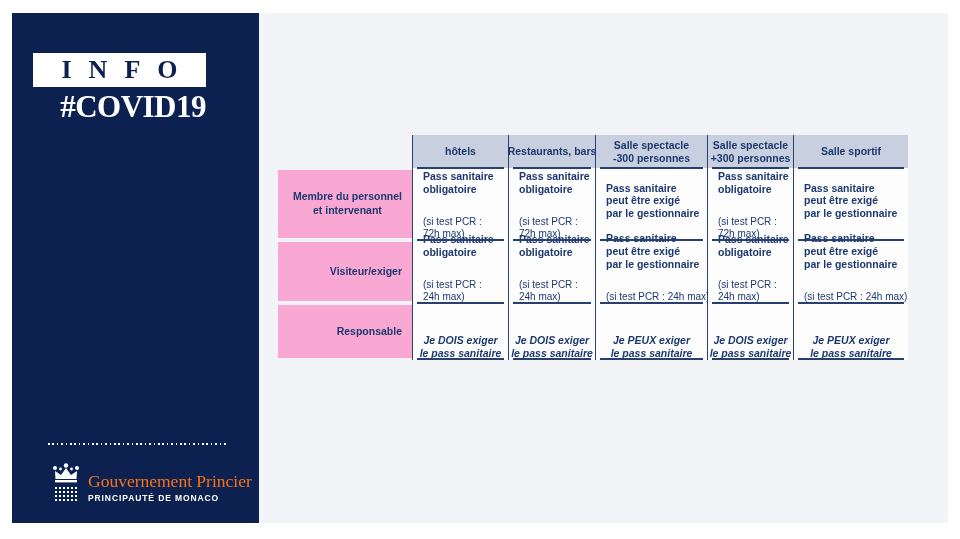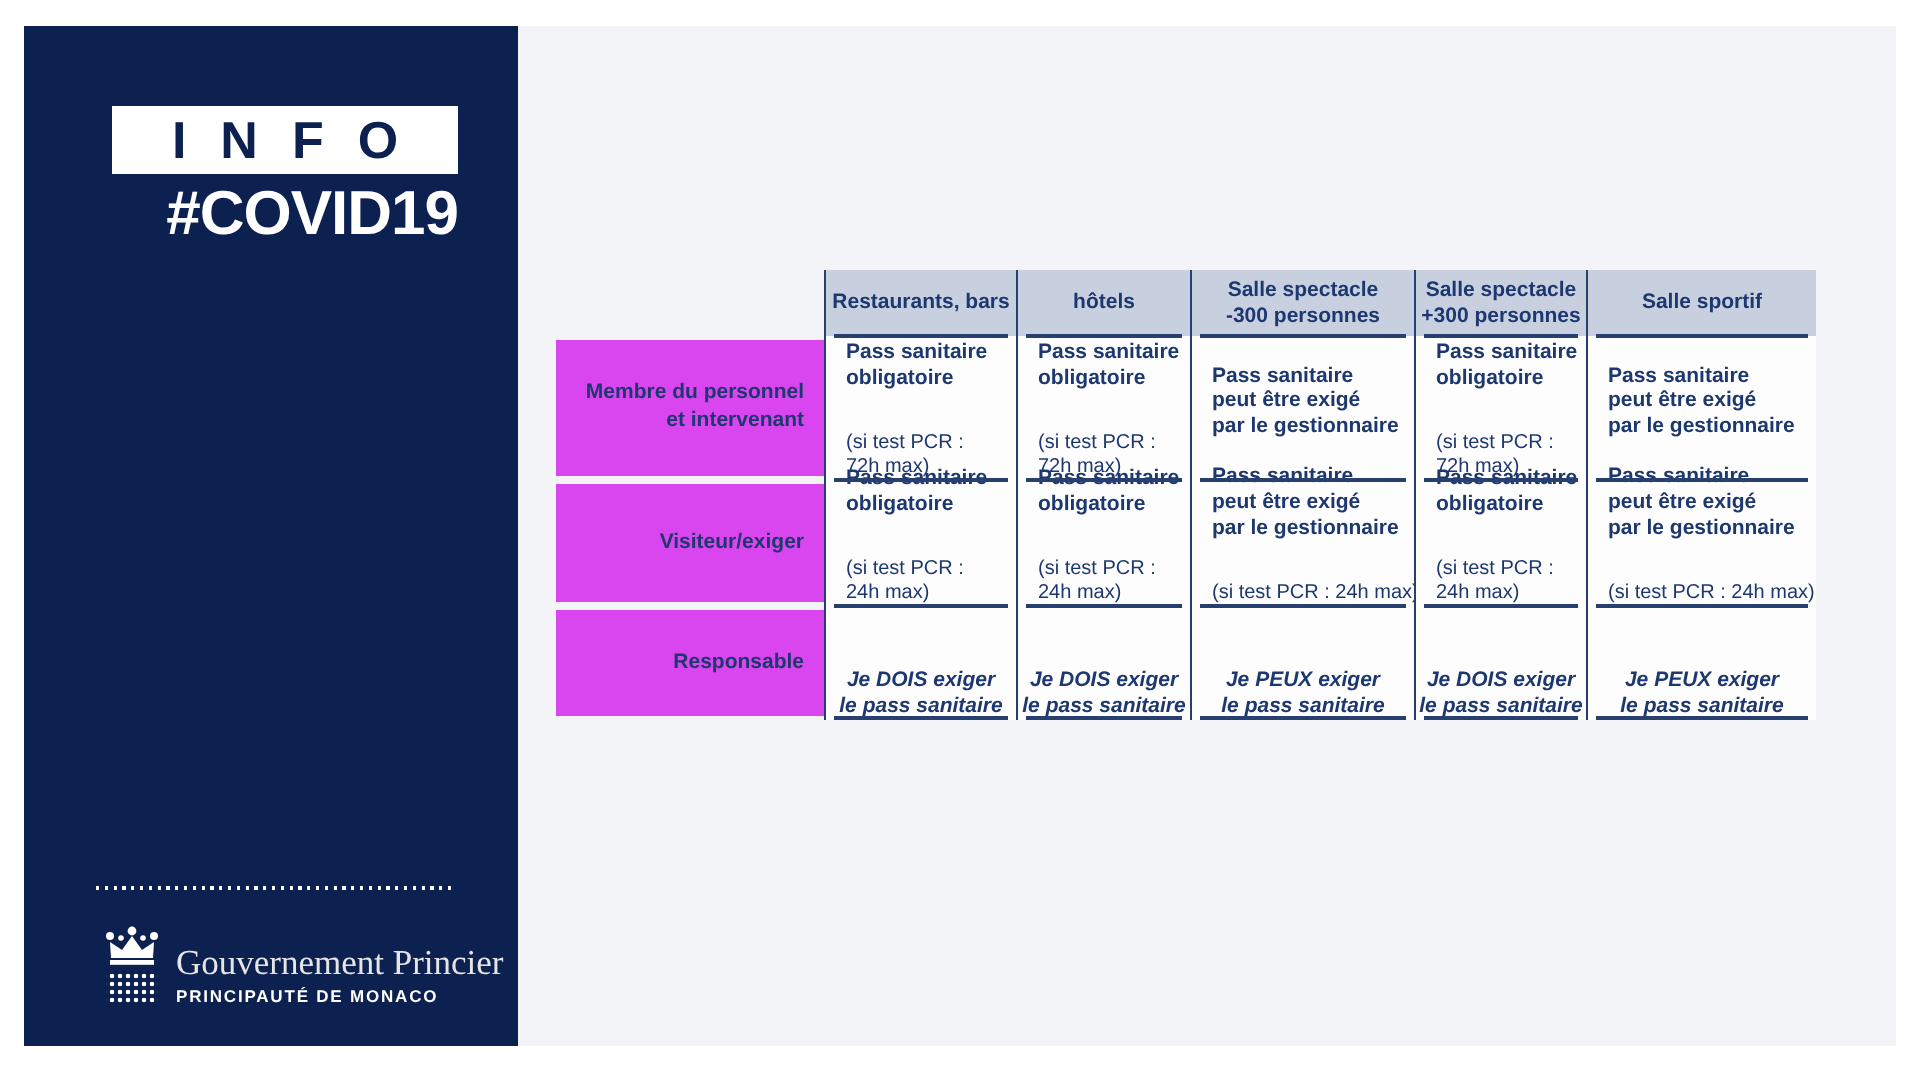--- a/index.html
+++ b/index.html
@@ -2,50 +2,50 @@
 <html><head>
 <meta charset="utf-8">
 <style>
   html,body{margin:0;padding:0;background:#ffffff;}
   *{box-sizing:border-box;}
   body{font-family:"Liberation Sans",sans-serif;}
   .page{position:relative;width:960px;height:539px;background:#ffffff;overflow:hidden;}
 
   
   .sidebar{position:absolute;left:12px;top:13px;width:247px;height:510px;background:#0d2150;}
-  .logo-block{position:absolute;left:44px;top:40px;width:173px;}
+  .logo-block{position:absolute;left:21px;top:40px;width:173px;font-family:Liberation Serif, serif;}
   .info-box{width:173px;height:34px;background:#ffffff;display:flex;align-items:center;justify-content:center;}
   .info-box span{color:#0d2150;font-size:26px;font-weight:800;letter-spacing:17px;margin-right:-17px;line-height:1;}
   .hashtag{margin-top:4px;color:#ffffff;font-size:31px;font-weight:800;letter-spacing:-0.5px;text-align:right;line-height:1;white-space:nowrap;}
   .dotted{position:absolute;left:36px;top:430px;width:178px;height:2px;
     background-image:repeating-linear-gradient(90deg,#ffffff 0 1.6px,transparent 1.6px 4.4px);}
   .gov{position:absolute;left:40px;top:450px;display:flex;align-items:flex-start;}
   .gov-icon{width:28px;margin-right:8px;display:flex;flex-direction:column;align-items:center;}
   .gov-grid{width:26px;height:17px;margin-top:2px;
     background-image:radial-gradient(#ffffff 1px,transparent 1.3px);
     background-size:4px 4px;background-position:1px 1px;}
   .gov-text{padding-top:9px;}
-  .gov-name{color:#e5e5e5;font-family:"Liberation Serif",serif;font-size:17.5px;line-height:1.05;white-space:nowrap;}
+  .gov-name{color:#f97316;font-family:"Liberation Serif",serif;font-size:17.5px;line-height:1.05;white-space:nowrap;}
   .gov-sub{color:#ffffff;font-size:8.5px;font-weight:bold;letter-spacing:0.9px;margin-top:3px;white-space:nowrap;}
 
   
   .content{position:absolute;left:259px;top:13px;width:689px;height:510px;background:#f2f4f8;}
 
   .grid{position:absolute;left:19px;top:122px;width:630px;height:225px;
     display:grid;
     grid-template-columns:134px 96px 87px 112px 86px 115px;
     grid-template-rows:33px 72px 63px 57px;}
   .corner{background:transparent;}
 
   .hcell{background:#c8d0e0;display:flex;align-items:center;justify-content:center;text-align:center;
     color:#1d386f;font-size:10.5px;font-weight:bold;white-space:pre;line-height:1.2;position:relative;}
   .vb{border-left:1.8px solid #27406f;}
 
-  .lcell{background:#d946ef;background-clip:padding-box;border-top:2.5px solid transparent;border-bottom:2.5px solid transparent;
-    display:flex;align-items:center;justify-content:flex-end;text-align:right;padding-right:10px;
+  .lcell{background:#f9a8d4;background-clip:padding-box;border-top:2.5px solid transparent;border-bottom:2.5px solid transparent;
+    display:flex;align-items:center;justify-content:flex-end;text-align:center;padding-right:10px;
     color:#1d386f;font-size:10.5px;font-weight:bold;white-space:pre;line-height:1.3;}
 
   .dcell{background:#fdfdfe;position:relative;display:flex;flex-direction:column;justify-content:flex-end;
     padding-left:10px;padding-right:2px;color:#1d386f;line-height:1.22;gap:20px;}
   .dcell .main{font-size:10.5px;font-weight:bold;white-space:pre;}
   .dcell .note{font-size:10px;font-weight:normal;white-space:pre;}
   .dcell.center{align-items:center;text-align:center;padding-left:2px;font-style:italic;}
   
   .ht::before{content:"";position:absolute;left:4px;right:4px;top:-1px;height:1.8px;background:#27406f;}
   .hb::after{content:"";position:absolute;left:4px;right:4px;bottom:0;height:1.8px;background:#27406f;}
@@ -82,22 +82,22 @@
         <div class="gov-name">Gouvernement Princier</div>
         <div class="gov-sub">PRINCIPAUTÉ DE MONACO</div>
       </div>
     </div>
   </aside>
 
   <main class="content">
     <div class="grid">
 
       <div class="corner"></div>
+      <div class="hcell vb">hôtels</div>
       <div class="hcell vb">Restaurants, bars</div>
-      <div class="hcell vb">hôtels</div>
       <div class="hcell vb">Salle spectacle
 -300 personnes</div>
       <div class="hcell vb">Salle spectacle
 +300 personnes</div>
       <div class="hcell vb">Salle sportif</div>
 
       <div class="lcell">Membre du personnel
 et intervenant</div>
       <div class="dcell vb ht">
         <div class="main">Pass sanitaire

